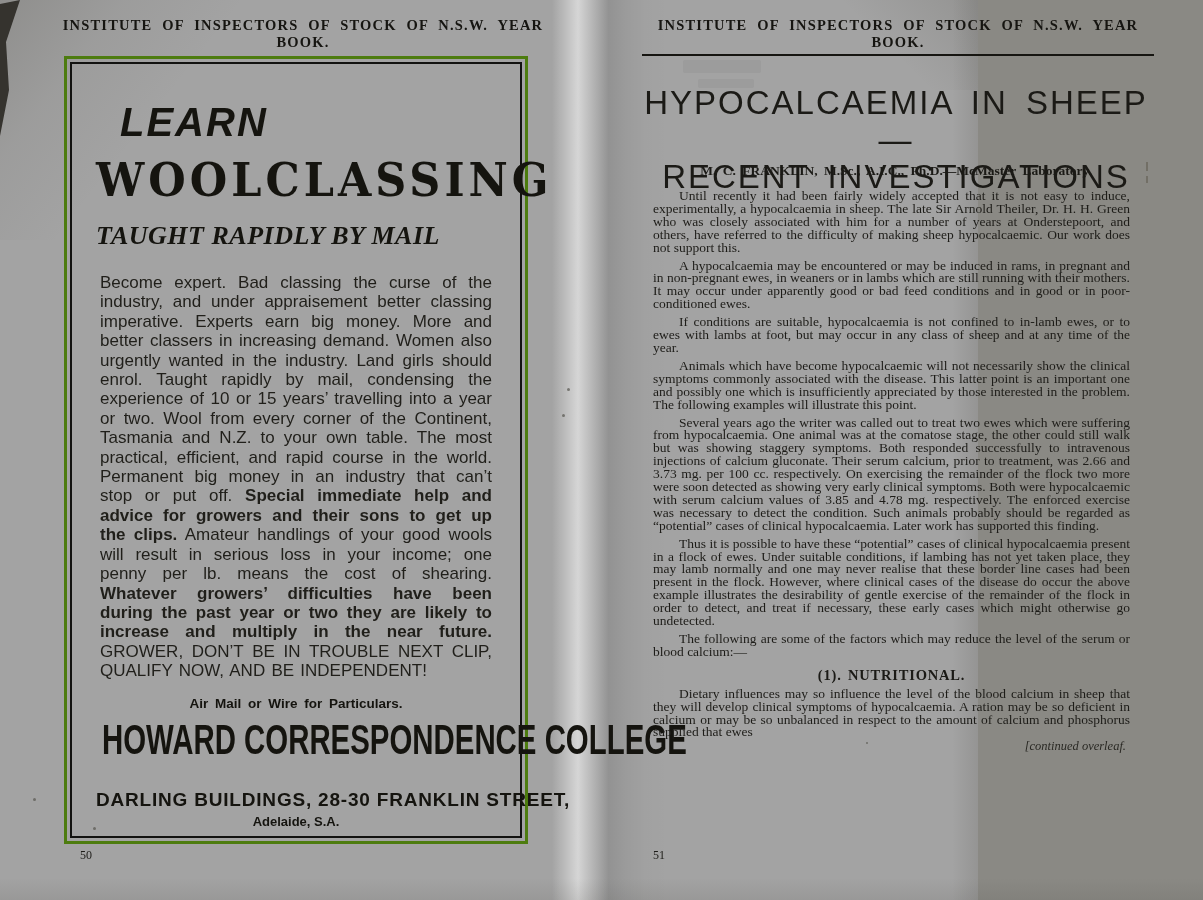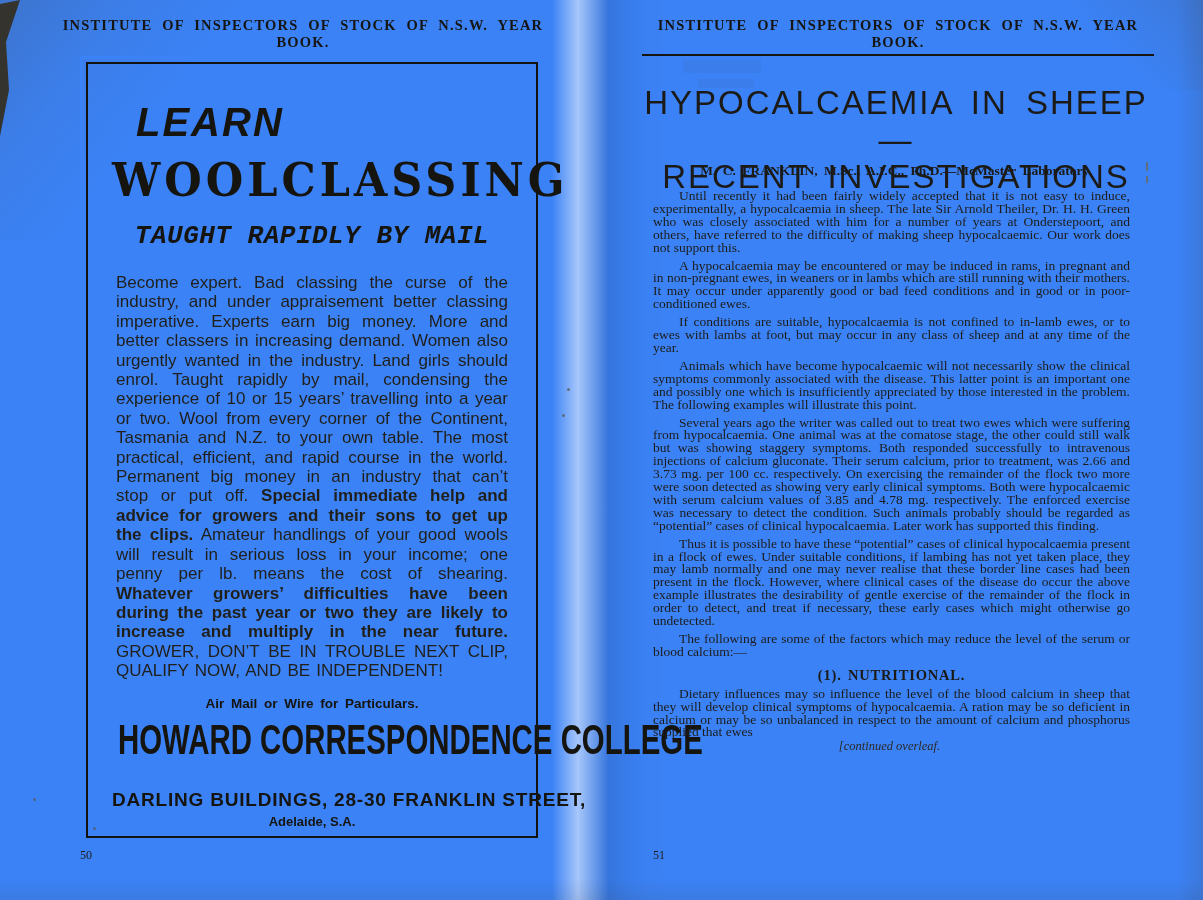--- a/index.html
+++ b/index.html
@@ -1,19 +1,19 @@
 <!DOCTYPE html>
 <html><head>
 <meta charset="utf-8">
 <style>
   html,body{margin:0;padding:0;}
   body{width:1203px;height:900px;overflow:hidden;background:#8a8984;}
   .spread{
-    position:relative;width:1203px;height:900px;
-    background:#3b82f6;
+    position:relative;width:978px;height:900px;
+    background:#a3a3a3;
     font-family:"Liberation Serif", serif;
     color:#1c1b18;
   }
   
   .gutter-shadow{
     position:absolute;top:0;left:552px;width:118px;height:900px;
     background:linear-gradient(90deg, rgba(0,0,0,0) 0%, rgba(255,255,255,0.55) 22%,
       rgba(0,0,0,0.10) 48%, rgba(0,0,0,0.05) 62%, rgba(0,0,0,0.01) 80%, rgba(0,0,0,0) 100%);
     pointer-events:none;
   }
@@ -52,41 +52,41 @@
     font-family:"Liberation Serif", serif;
     font-weight:bold;font-size:14.5px;letter-spacing:1.2px;word-spacing:5px;
     text-align:center;color:#161511;
   }
   .running-header.left{left:58px;width:490px;}
   .running-header.right{left:642px;width:512px;}
   .running-header.right .hdr-inner{display:inline-block;border-bottom:2.5px solid #161511;padding-bottom:3px;}
 
   
   .ad-box{
-    position:absolute;left:80px;top:56px;width:464px;height:788px;
-    border:3px solid #3b82f6;background:transparent;box-sizing:border-box;
+    position:absolute;left:64px;top:56px;width:464px;height:788px;
+    border:3px solid #4d7c0f;background:transparent;box-sizing:border-box;
   }
   .ad-box-inner{
     position:absolute;inset:3px;border:2px solid #121210;box-sizing:border-box;
     padding:20px 24px 0 24px;
   }
   .ad-learn{
     margin:16px 0 0 24px;
     font-family:"Liberation Sans", sans-serif;font-style:italic;font-weight:bold;
     font-size:40px;letter-spacing:2px;color:#15140f;
   }
   .ad-title{
     margin-top:10px;text-align:center;
     font-family:"DejaVu Serif", serif;font-weight:bold;
     font-size:43px;letter-spacing:4px;color:#15140f;
     transform:scaleY(1.08);transform-origin:center;white-space:nowrap;
   }
   .ad-subtitle{
-    margin-top:16px;text-align:center;
-    font-family:Liberation Mono, monospace;font-style:italic;font-weight:bold;
+    margin-top:16px;
+    font-family:Liberation Serif, serif;font-style:italic;font-weight:bold;
     font-size:26px;letter-spacing:0.5px;color:#15140f;white-space:nowrap;
   }
   .ad-body{
     margin:22px 4px 4px 4px;
     font-family:"Liberation Sans", sans-serif;
     font-size:17px;line-height:19.4px;text-align:justify;color:#201f1a;
     word-spacing:1.5px;
   }
   .ad-body .b{font-weight:bold;}
   .ad-note{
@@ -130,21 +130,21 @@
   .article-body p{margin:0 0 0 0;padding-top:5px;text-indent:26px;}
   .article-body p:first-child{padding-top:0;}
   .section-heading{
     margin:10px 0 0 0;padding:0;text-align:center;
     font-family:"Liberation Serif", serif;font-weight:bold;
     font-size:14.5px;letter-spacing:0.8px;word-spacing:2px;color:#1b1a16;
   }
   .section-body{margin-top:6px;}
   .section-body p{margin:0;text-indent:26px;}
   .continued{
-    text-align:center;padding-right:4px;margin-top:1px;
+    text-align:right;padding-right:4px;margin-top:1px;
     font-style:italic;font-size:12.5px;color:#2a2924;
   }
   
   .page-number{
     position:absolute;top:848px;text-align:left;
     font-size:12px;color:#1d1c18;
   }
   .page-number.left{left:80px;width:464px;}
   .page-number.right{left:653px;width:477px;}
 </style>

